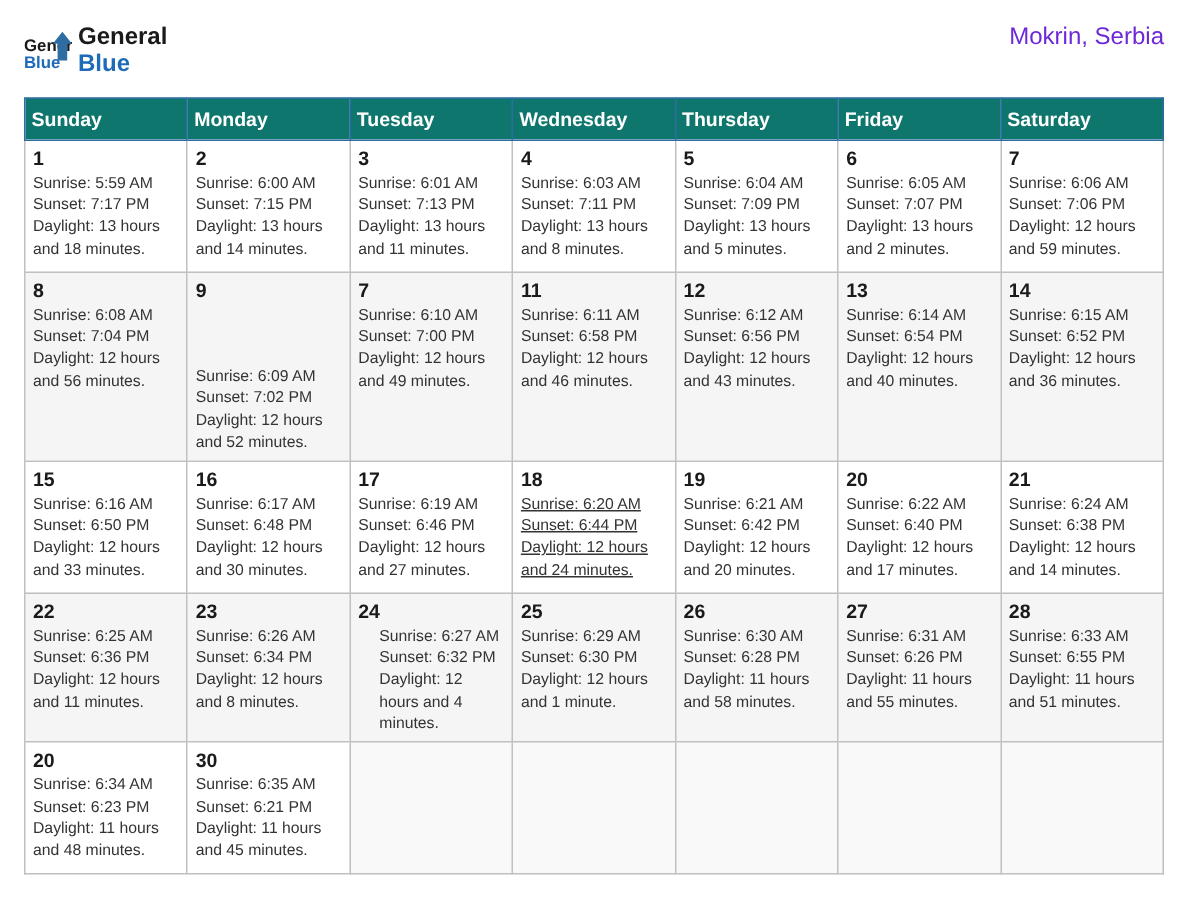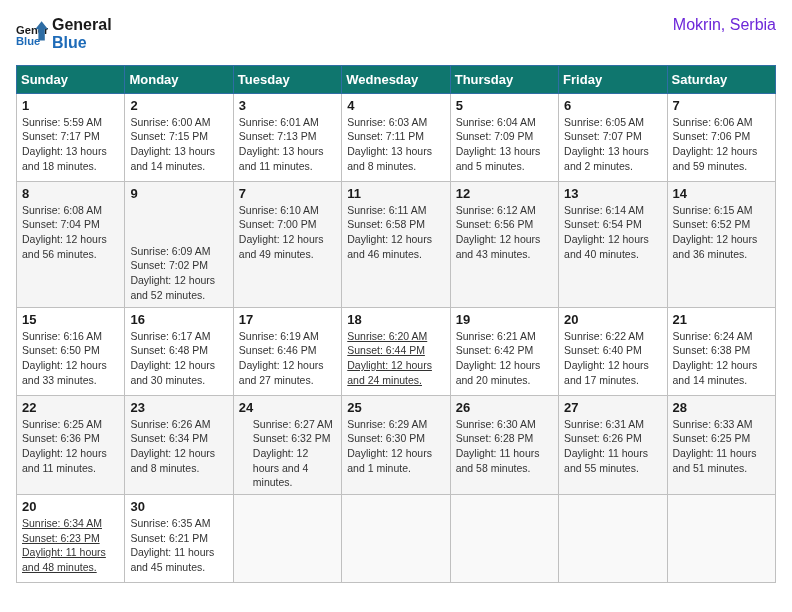--- a/index.html
+++ b/index.html
@@ -276,28 +276,28 @@
         </td>
         <td>
           <span class="day-num">27</span>
           <div class="day-info" style="white-space: pre-line;">Sunrise: 6:31 AM
 Sunset: 6:26 PM
 Daylight: 11 hours and 55 minutes.</div>
         </td>
         <td>
           <span class="day-num">28</span>
           <div class="day-info" style="white-space: pre-line;">Sunrise: 6:33 AM
-Sunset: 6:25 PM
+Sunset: 6:55 PM
 Daylight: 11 hours and 51 minutes.</div>
         </td>
       </tr>
       <tr>
         <td>
           <span class="day-num">20</span>
-          <div class="day-info" style="white-space: pre-line; text-decoration: underline;">Sunrise: 6:34 AM
+          <div class="day-info" style="white-space: pre-line;">Sunrise: 6:34 AM
 Sunset: 6:23 PM
 Daylight: 11 hours and 48 minutes.</div>
         </td>
         <td>
           <span class="day-num">30</span>
           <div class="day-info" style="white-space: pre-line;">Sunrise: 6:35 AM
 Sunset: 6:21 PM
 Daylight: 11 hours and 45 minutes.</div>
         </td>
         <td class="empty"></td>

